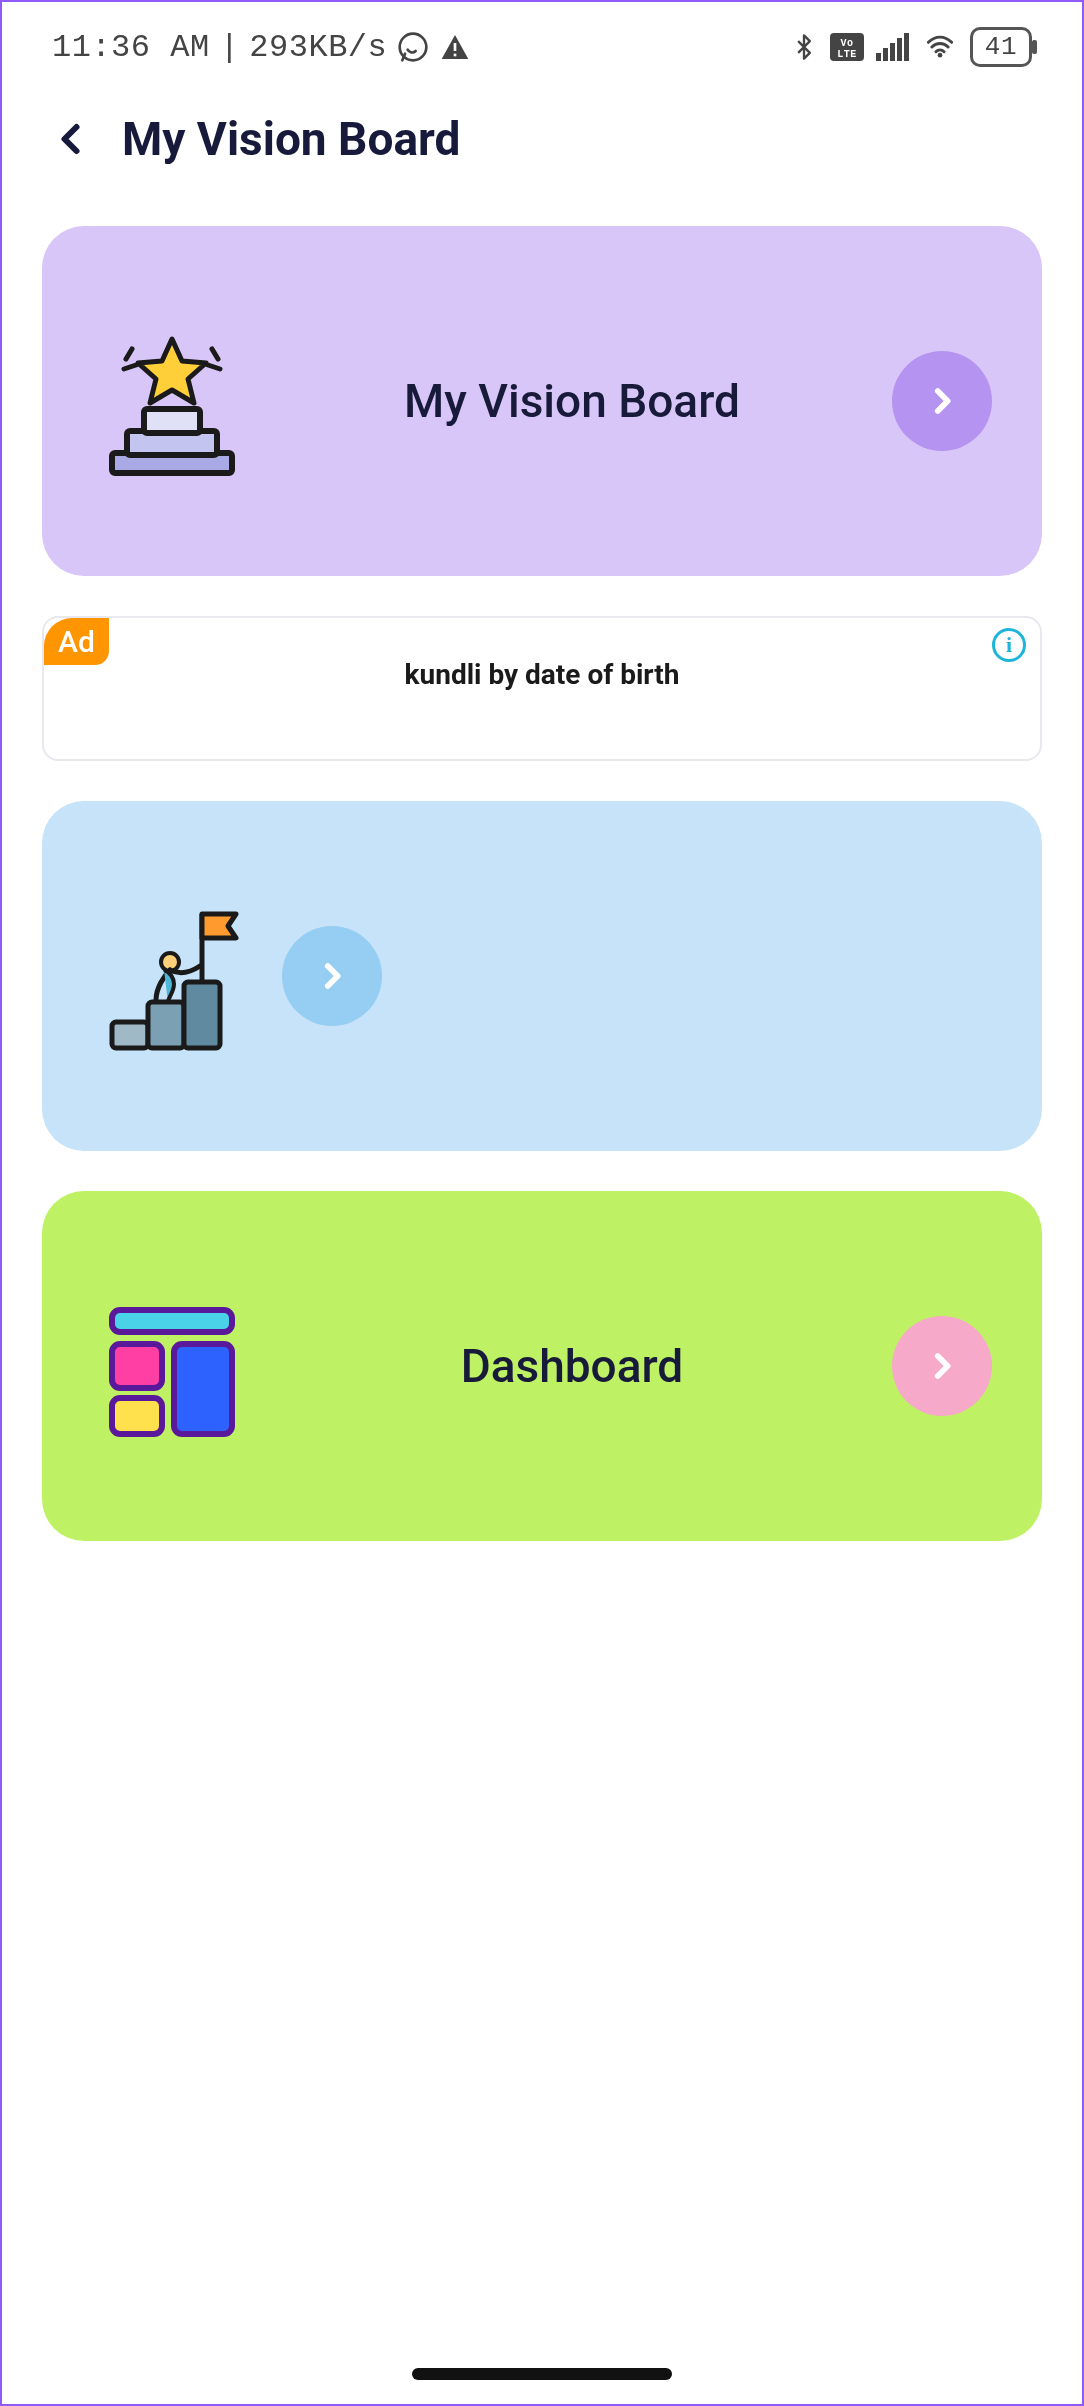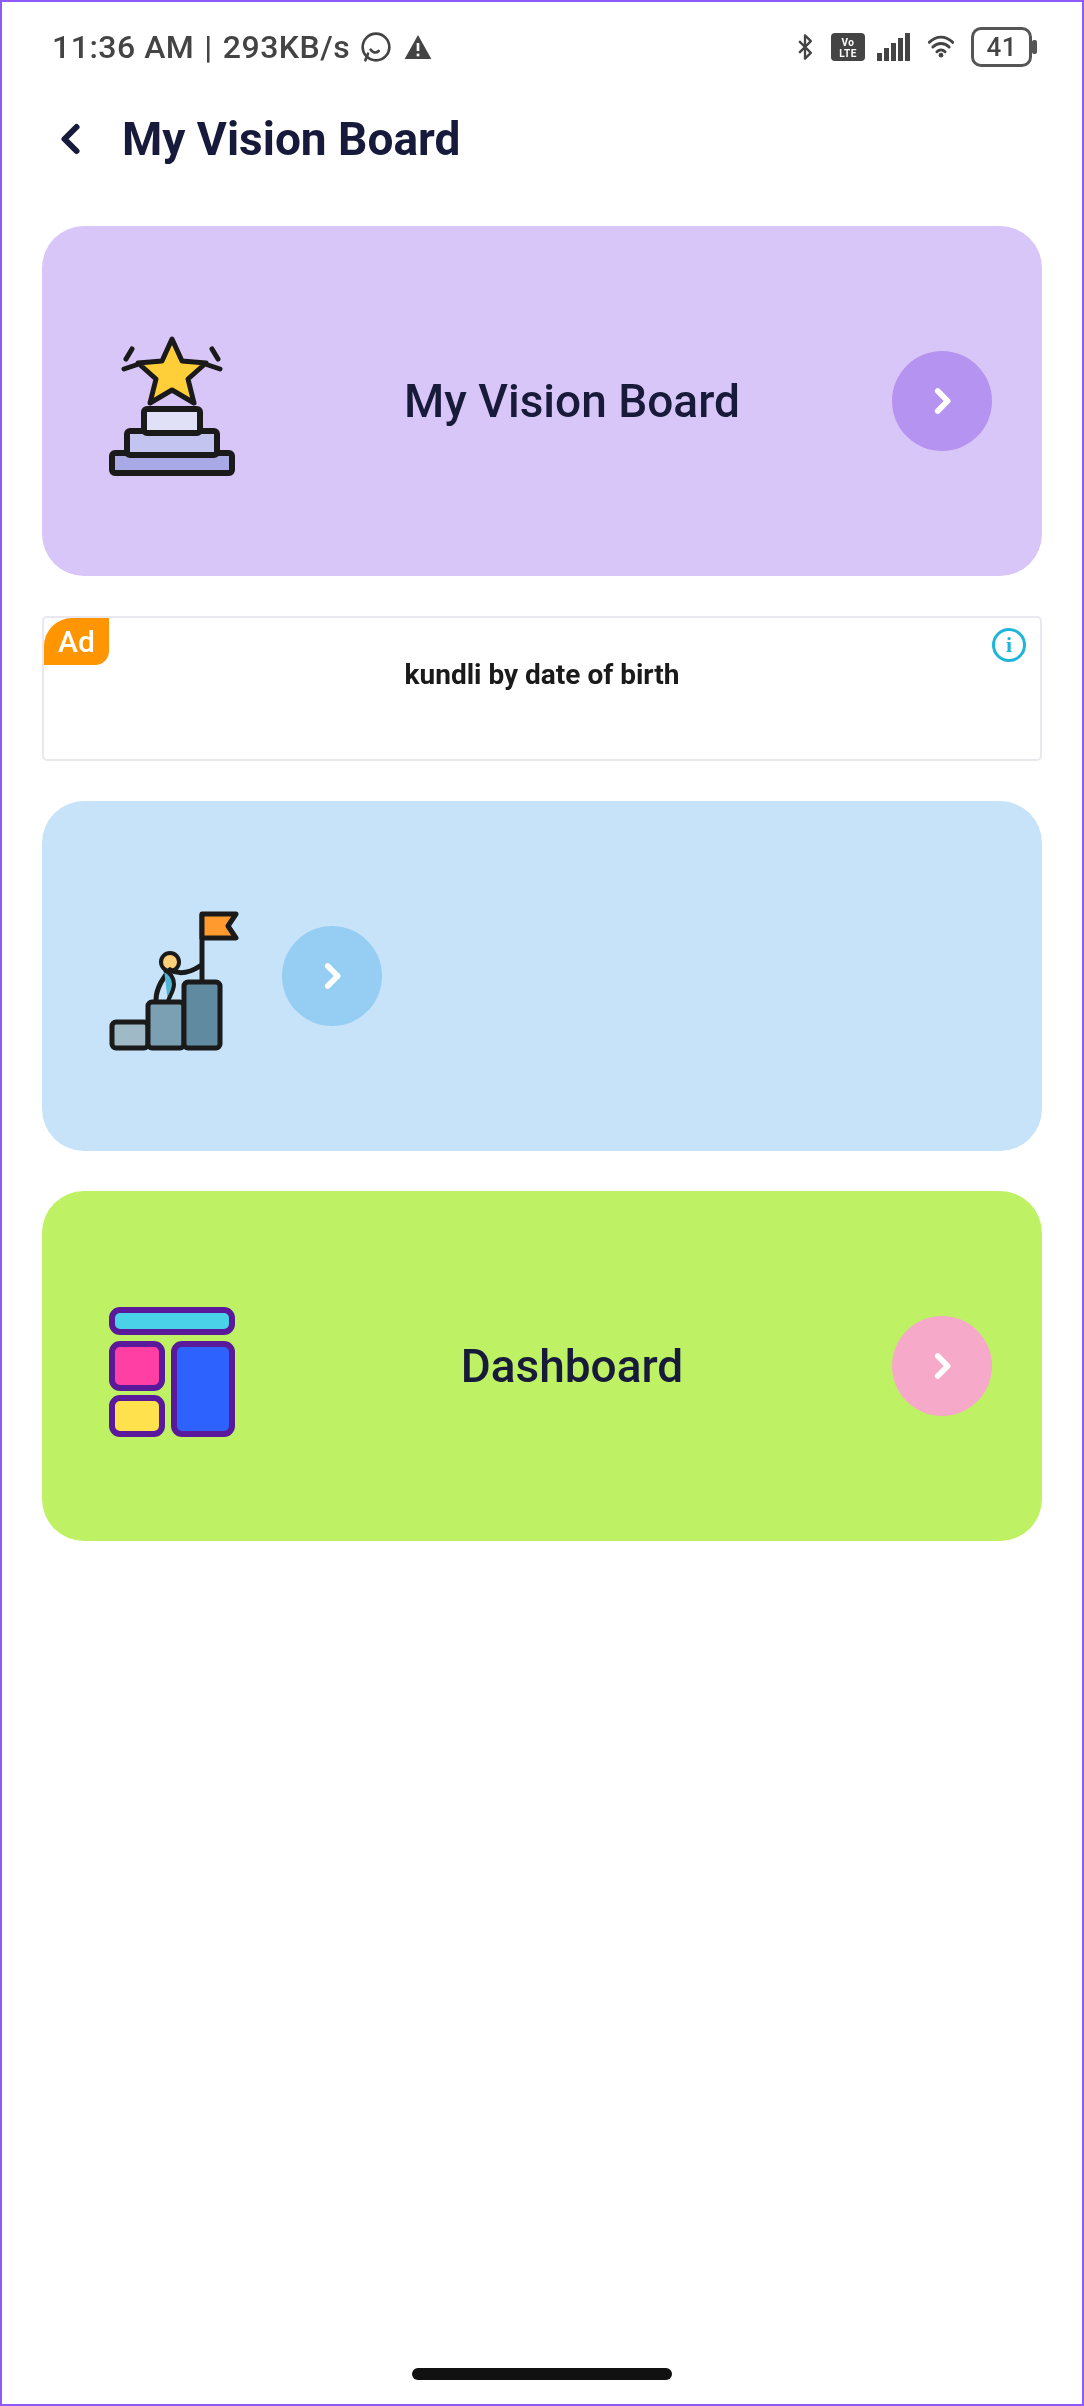--- a/index.html
+++ b/index.html
@@ -18,20 +18,21 @@
   .status-bar {
     height: 90px;
     display: flex;
     align-items: center;
     justify-content: space-between;
     padding: 0 50px;
     color: #444;
     font-size: 32px;
     font-weight: 500;
     letter-spacing: 0.5px;
+    font-family: Liberation Mono, monospace;
   }
   .status-left { display: flex; align-items: center; gap: 10px; }
   .status-right { display: flex; align-items: center; gap: 12px; }
   .status-ico { display: inline-flex; }
   .battery-box {
     border: 3px solid #555;
     border-radius: 10px;
     padding: 2px 12px;
     font-size: 26px;
     position: relative;
@@ -83,21 +84,21 @@
     display: flex; align-items: center; justify-content: center;
     flex: 0 0 100px;
   }
   .arrow-purple { background: #b593f0; }
   .arrow-blue   { background: #96cef3; }
   .arrow-pink   { background: #f6a9c8; }
 
   
   .ad-card {
     border: 2px solid #e8e8ee;
-    border-radius: 5px;
+    border-radius: 16px;
     background: #fff;
     padding: 40px 35px 50px 35px;
     position: relative;
     display: flex;
     flex-direction: column;
   }
   .ad-badge {
     position: absolute; top: 0; left: 0;
     background: #ff9500;
     color: #fff;

